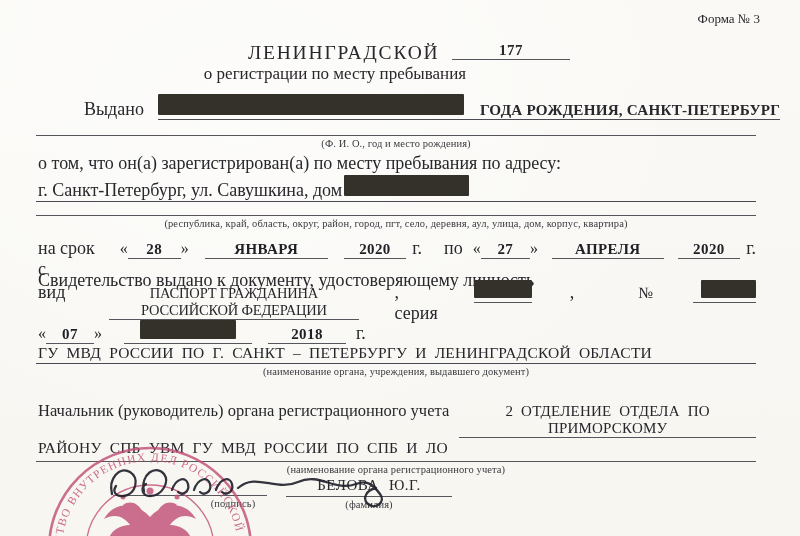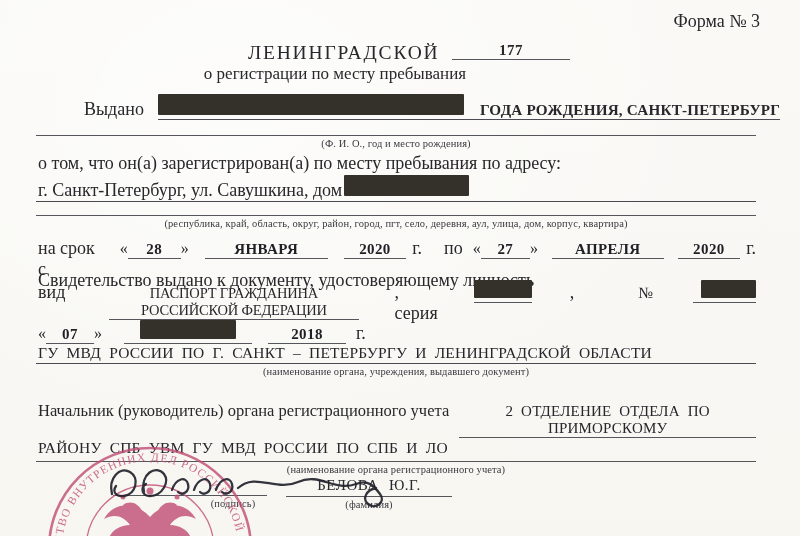--- a/index.html
+++ b/index.html
@@ -22,21 +22,21 @@
   .lbl{font-size:18px;}
   .q{font-size:16px;}
   .capsline{font-size:15.5px;letter-spacing:.2px;word-spacing:4px;color:#26262c;}
   svg text{font-family:"Liberation Serif","DejaVu Serif",serif;}
 </style>
 </head>
 <body>
 
 <div class="page">
 
-  <div class="abs" style="right:40px;top:11px;font-size:18px;">Форма № 3</div>
+  <div class="abs" style="right:40px;top:11px;font-size:13px;">Форма № 3</div>
 
   <div class="abs" style="left:248px;top:42px;width:170px;text-align:center;font-size:19.5px;letter-spacing:1.8px;">ЛЕНИНГРАДСКОЙ</div>
   <div class="abs cell" style="left:452px;top:42px;width:118px;font-size:15px;font-weight:bold;letter-spacing:.5px;">177</div>
   <div class="abs" style="left:185px;top:64px;width:300px;text-align:center;font-size:17px;">о регистрации по месту пребывания</div>
 
   <div class="abs row" style="left:84px;top:94px;right:44px;">
     <span class="lbl" style="margin-right:14px;">Выдано</span>
     <span class="ul2" style="flex:1;white-space:nowrap;"><span class="redact" style="width:306px;height:21px;"></span><span style="font-weight:bold;font-size:15.2px;letter-spacing:.2px;margin-left:16px;">ГОДА РОЖДЕНИЯ, САНКТ-ПЕТЕРБУРГ</span></span>
   </div>
   <div class="abs ul" style="left:36px;right:44px;top:119px;height:16px;"></div>

